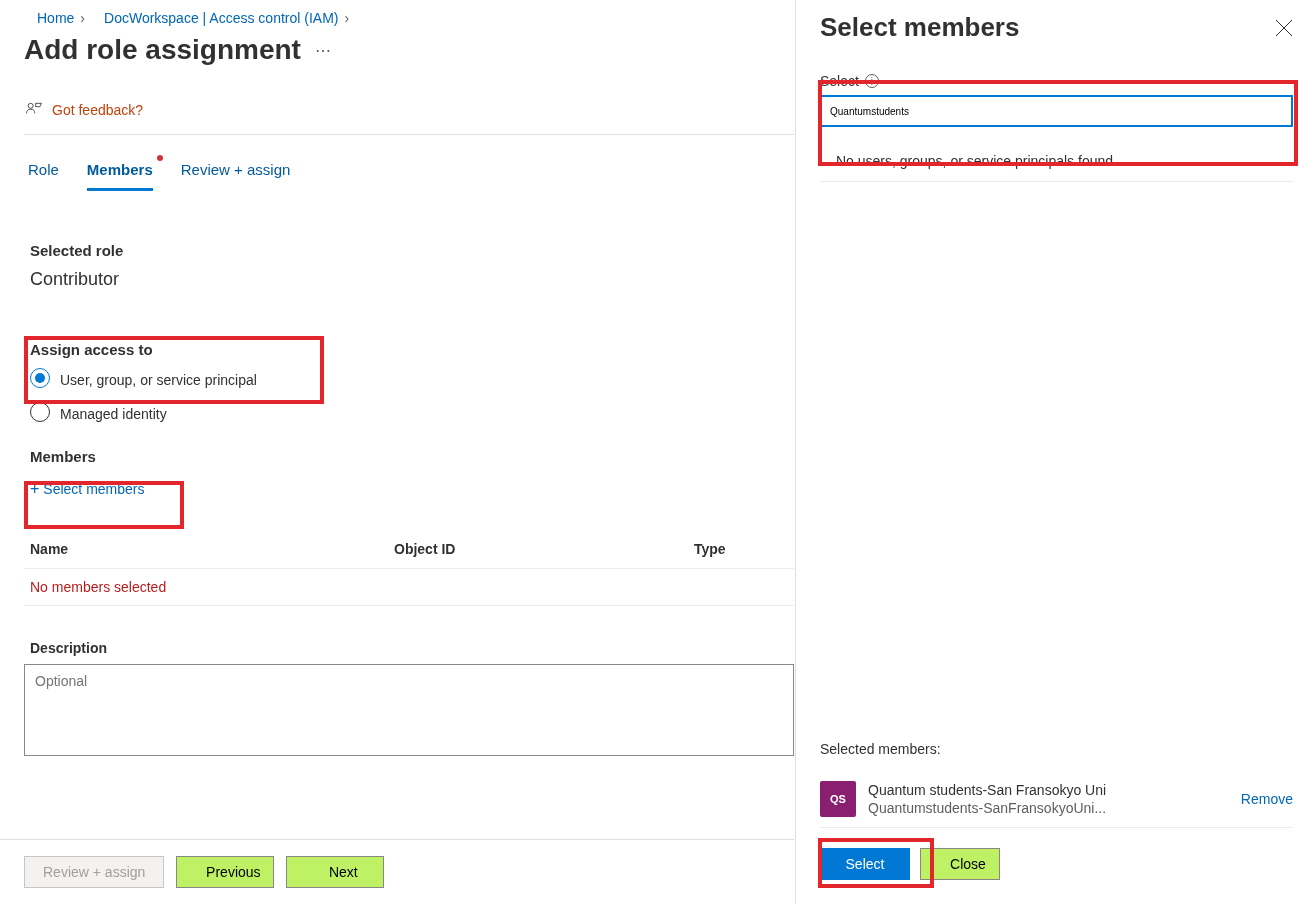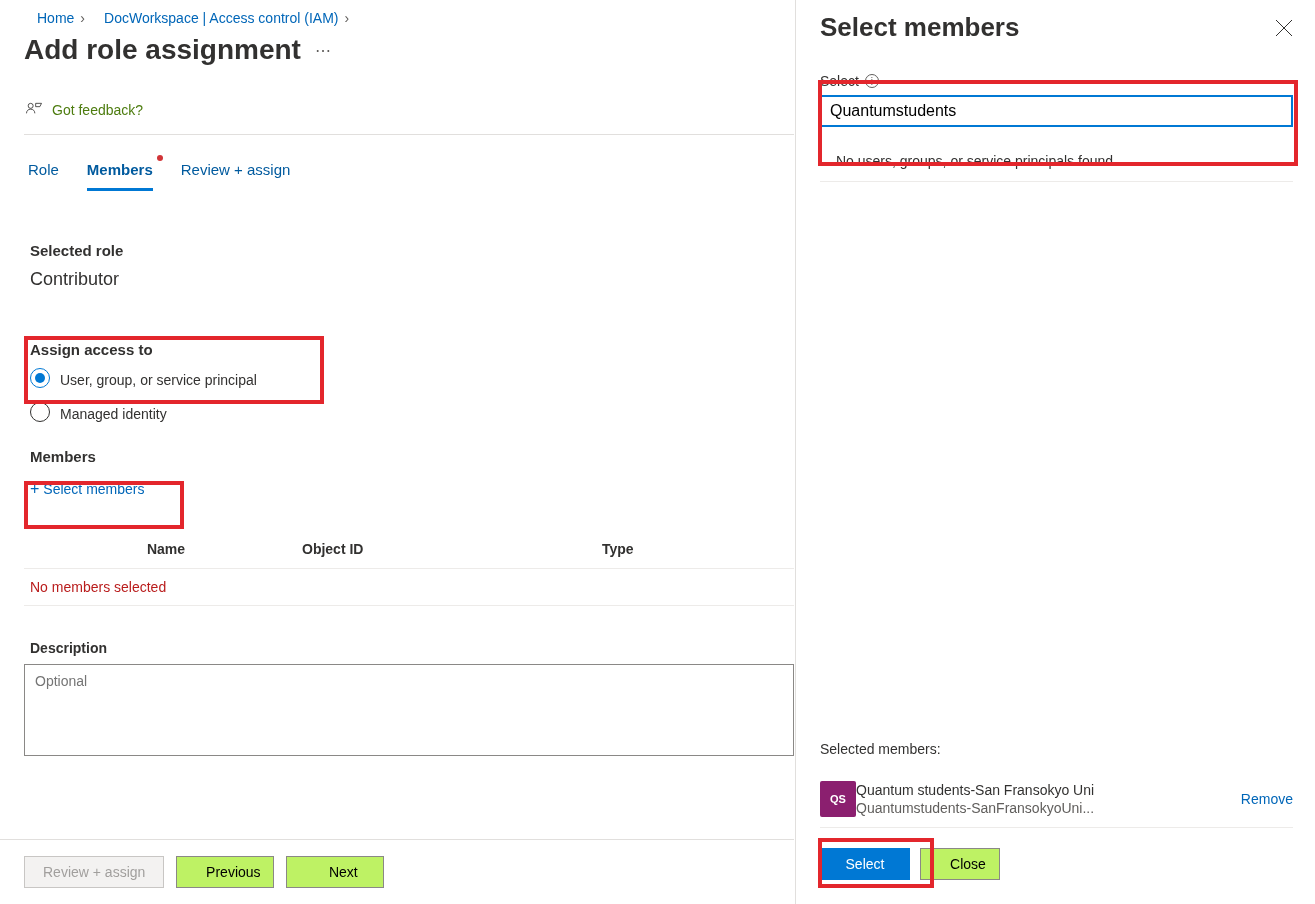--- a/index.html
+++ b/index.html
@@ -29,21 +29,21 @@
     gap: 6px;
     margin-bottom: 8px;
   }
   .breadcrumb .crumb { color: #0066b8; cursor: pointer; margin-left: 13px; }
   .breadcrumb .sep { color: #605e5c; }
   .page-title-row { display: flex; align-items: center; gap: 14px; margin-bottom: 28px;}
   h1.page-title { font-size: 28px; font-weight: 600; }
   .ellipsis { color: #605e5c; font-size: 16px; letter-spacing: 2px; cursor: pointer; }
   .feedback-row {
     display: flex; align-items: center; gap: 8px;
-    color: #4d7c0f; font-size: 14px;
+    color: #c2410c; font-size: 14px;
     padding: 6px 0 14px 0;
     border-bottom: 1px solid #e1dfdd;
     margin-bottom: 10px;
     cursor: pointer;
   }
   .feedback-row svg { width: 20px; height: 20px; stroke:#323130; fill:none; }
 
   .tabs {
     display: flex; gap: 28px;
     padding: 10px 0 0 4px;
@@ -86,21 +86,21 @@
     color:#0066b8; font-size:14px; cursor:pointer; margin-top:6px;
     padding:6px 0;
   }
   .plus { font-size:16px; line-height:1; }
 
   .table-head {
     display:flex; margin-top:28px; font-weight:600;
     border-bottom:1px solid transparent;
     padding:10px 6px;
   }
-  .col-name { width:272px;text-align:center; }
+  .col-name { width:364px; }
   .col-obj { width:300px; }
   .col-type { flex:1; }
   .table-empty {
     padding:10px 6px; border-top:1px solid #edebe9; border-bottom:1px solid #edebe9;
     color:#b91c1c;
   }
 
   .desc-label { font-weight:600; margin:34px 0 8px 6px; }
   .desc-textarea {
     width:100%; min-height:92px; border:1px solid #8a8886;
@@ -128,28 +128,28 @@
     padding:12px 22px 0 24px;
     display:flex; flex-direction:column;
   }
   .panel-header { display:flex; justify-content:space-between; align-items:center; margin-bottom:30px;}
   .panel-title { font-size:26px; font-weight:600; }
   .close-x { width:18px; height:18px; cursor:pointer; stroke:#323130; stroke-width:1;}
   .select-label { display:flex; align-items:center; gap:6px; font-size:14px; margin-bottom:6px;}
   .info-icon { width:14px; height:14px; border:1px solid #605e5c; border-radius:50%; display:flex;align-items:center;justify-content:center;font-size:10px;color:#605e5c;}
   .search-input {
     width:100%; height:32px; border:2px solid #0078d4;
-    padding:0 8px; font-size:16px; outline:none;
+    padding:0 8px; font-size:10px; outline:none;
   }
   .hl-search { position:absolute; left:818px; top:80px; width:480px; height:86px; pointer-events:none;}
   .no-results { margin-top:26px; font-size:14px; color:#323130; padding-left:16px; border-bottom:1px solid #edebe9; padding-bottom:12px;}
 
   .selected-label { margin-top:auto; font-size:14px; color:#323130; margin-bottom:14px;}
   .sel-row {
-    display:flex; align-items:center; gap:0; padding:10px 0;
+    display:flex; align-items:center; gap:12px; padding:10px 0;
     border-bottom:1px solid #edebe9;
   }
   .avatar {
     width:36px; height:36px; background:#8b1f6f; color:#fff;
     font-size:11px; font-weight:600; display:flex; align-items:center; justify-content:center;
     border-radius:2px;
   }
   .sel-text { flex:1; font-size:14px; line-height:1.3; overflow:hidden;}
   .sel-sub { color:#605e5c; white-space:nowrap; text-overflow:ellipsis; overflow:hidden;}
   .remove-link { color:#0066b8; cursor:pointer; }

